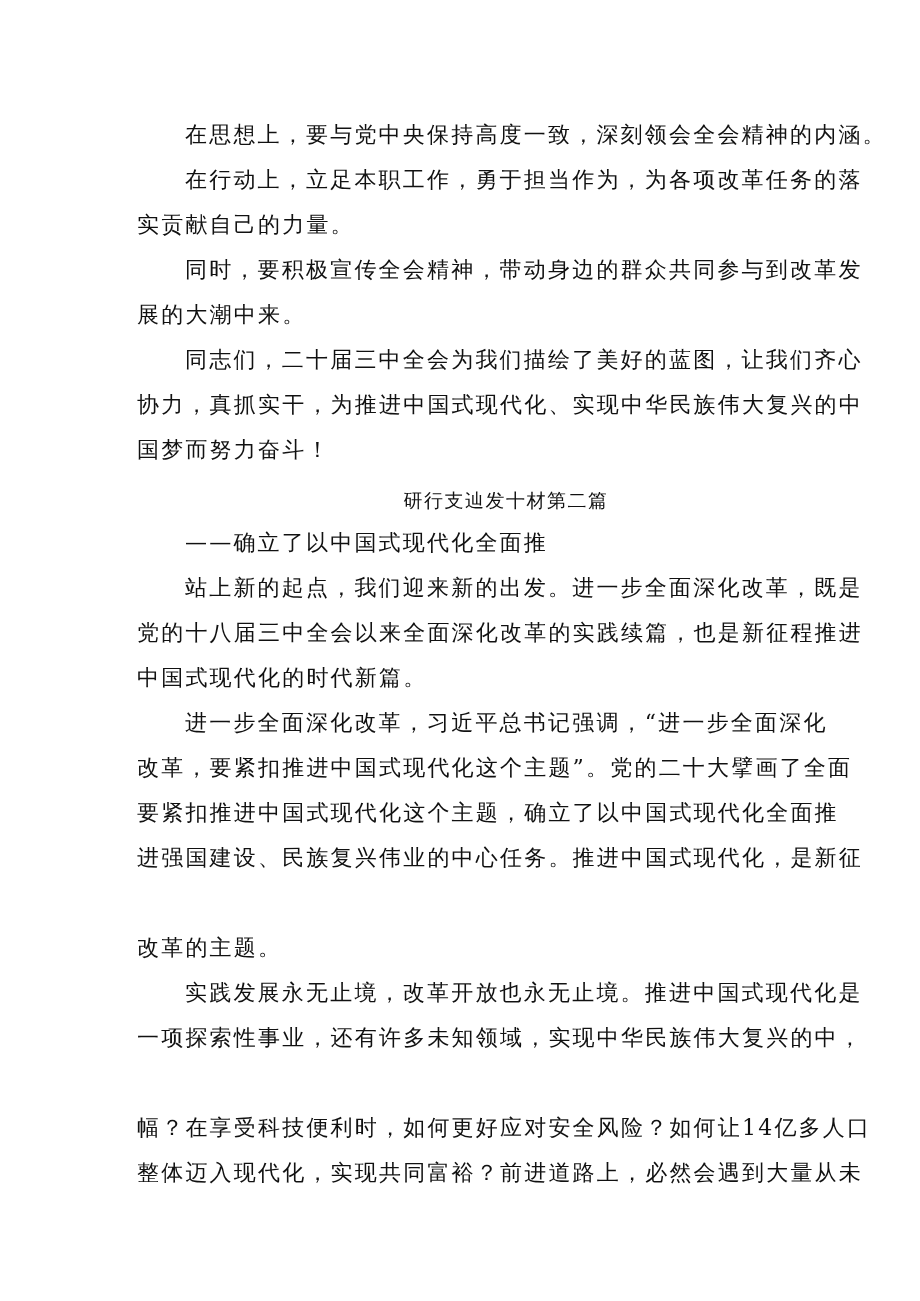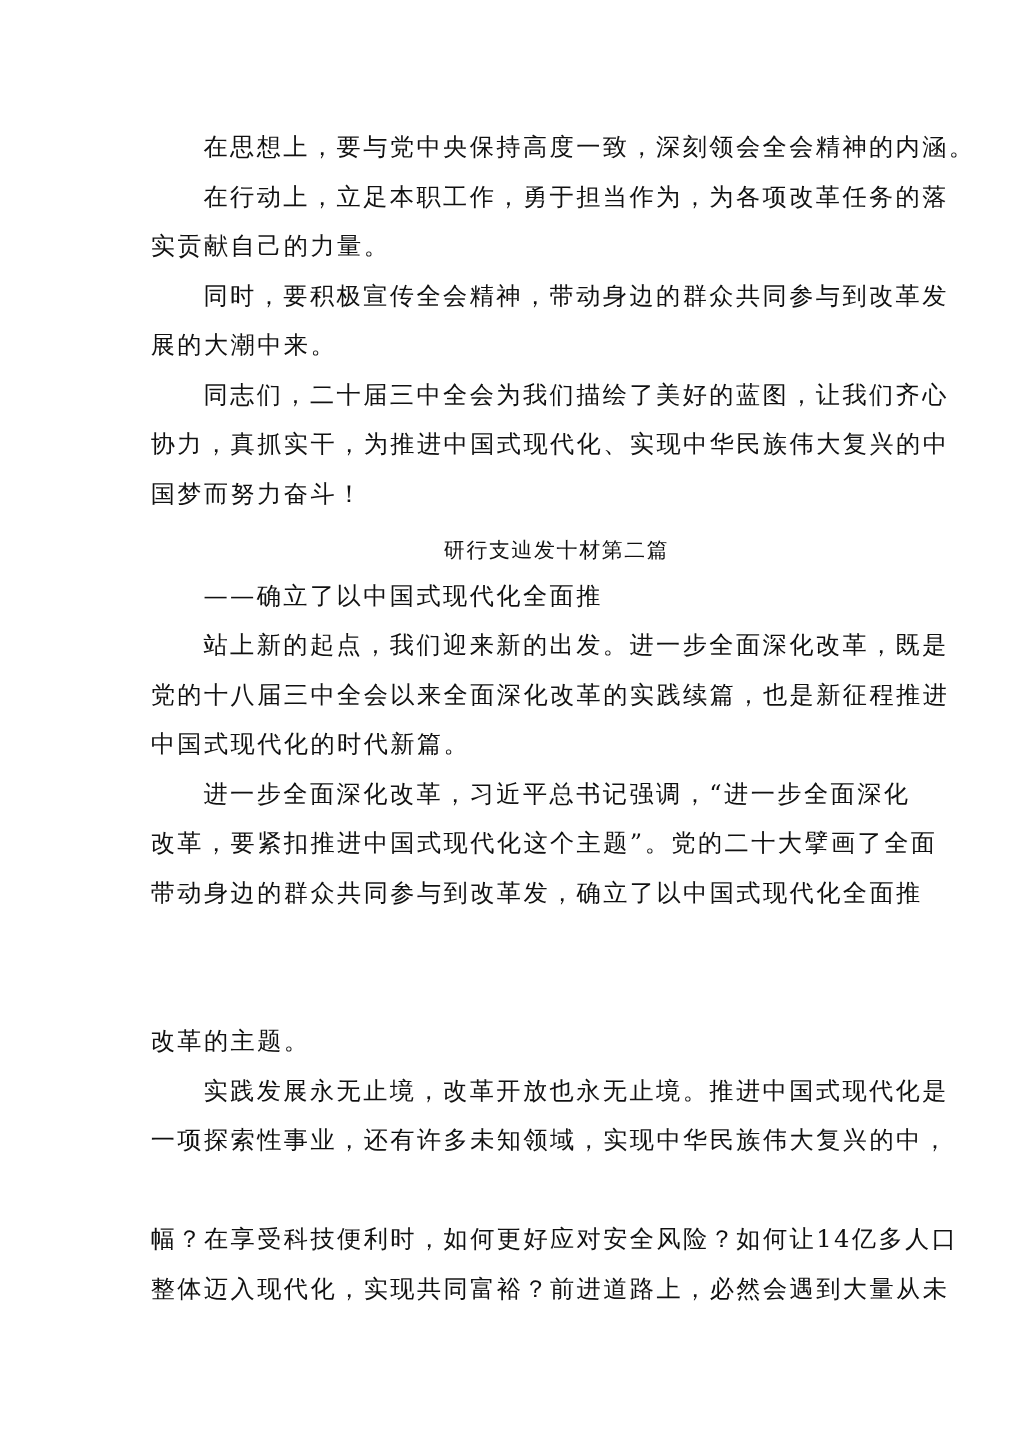--- a/index.html
+++ b/index.html
@@ -26,19 +26,20 @@
   <div class="line" style="top:435px">国梦而努力奋斗！</div>
 
   <div class="title" style="top:485px">研行支辿发十材第二篇</div>
   <div class="line indent" style="top:528px">——确立了以中国式现代化全面推</div>
 
   <div class="line indent" style="top:573px">站上新的起点，我们迎来新的出发。进一步全面深化改革，既是</div>
   <div class="line" style="top:618px">党的十八届三中全会以来全面深化改革的实践续篇，也是新征程推进</div>
   <div class="line" style="top:663px">中国式现代化的时代新篇。</div>
   <div class="line indent" style="top:708px">进一步全面深化改革，习近平总书记强调，“进一步全面深化</div>
   <div class="line" style="top:753px">改革，要紧扣推进中国式现代化这个主题”。党的二十大擘画了全面</div>
-  <div class="line" style="top:798px">带动身边的群众共同参与到改革发，确立了以中国式现代化全面推</div>
+  <div class="line" style="top:798px">要紧扣推进中国式现代化这个主题，确立了以中国式现代化全面推</div>
+  <div class="line" style="top:843px">进强国建设、民族复兴伟业的中心任务。推进中国式现代化，是新征</div>
   <div class="line" style="top:933px">改革的主题。</div>
   <div class="line indent" style="top:978px">实践发展永无止境，改革开放也永无止境。推进中国式现代化是</div>
   <div class="line" style="top:1023px">一项探索性事业，还有许多未知领域，实现中华民族伟大复兴的中，</div>
   <div class="line" style="top:1113px">幅？在享受科技便利时，如何更好应对安全风险？如何让14亿多人口</div>
   <div class="line" style="top:1158px">整体迈入现代化，实现共同富裕？前进道路上，必然会遇到大量从未</div>
 </div>
 
 </body></html>

